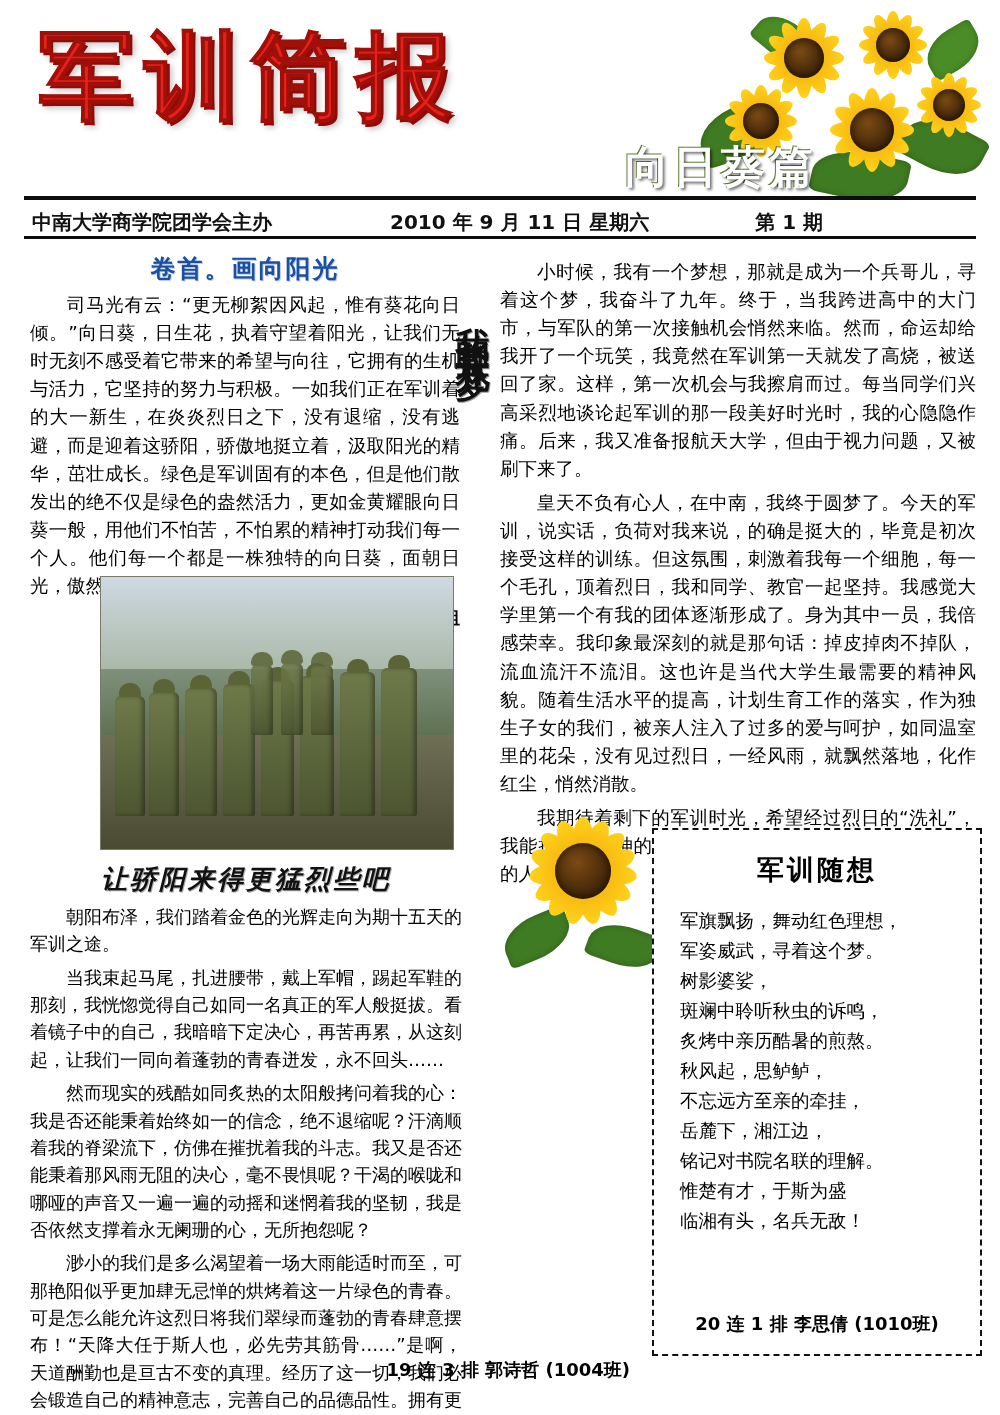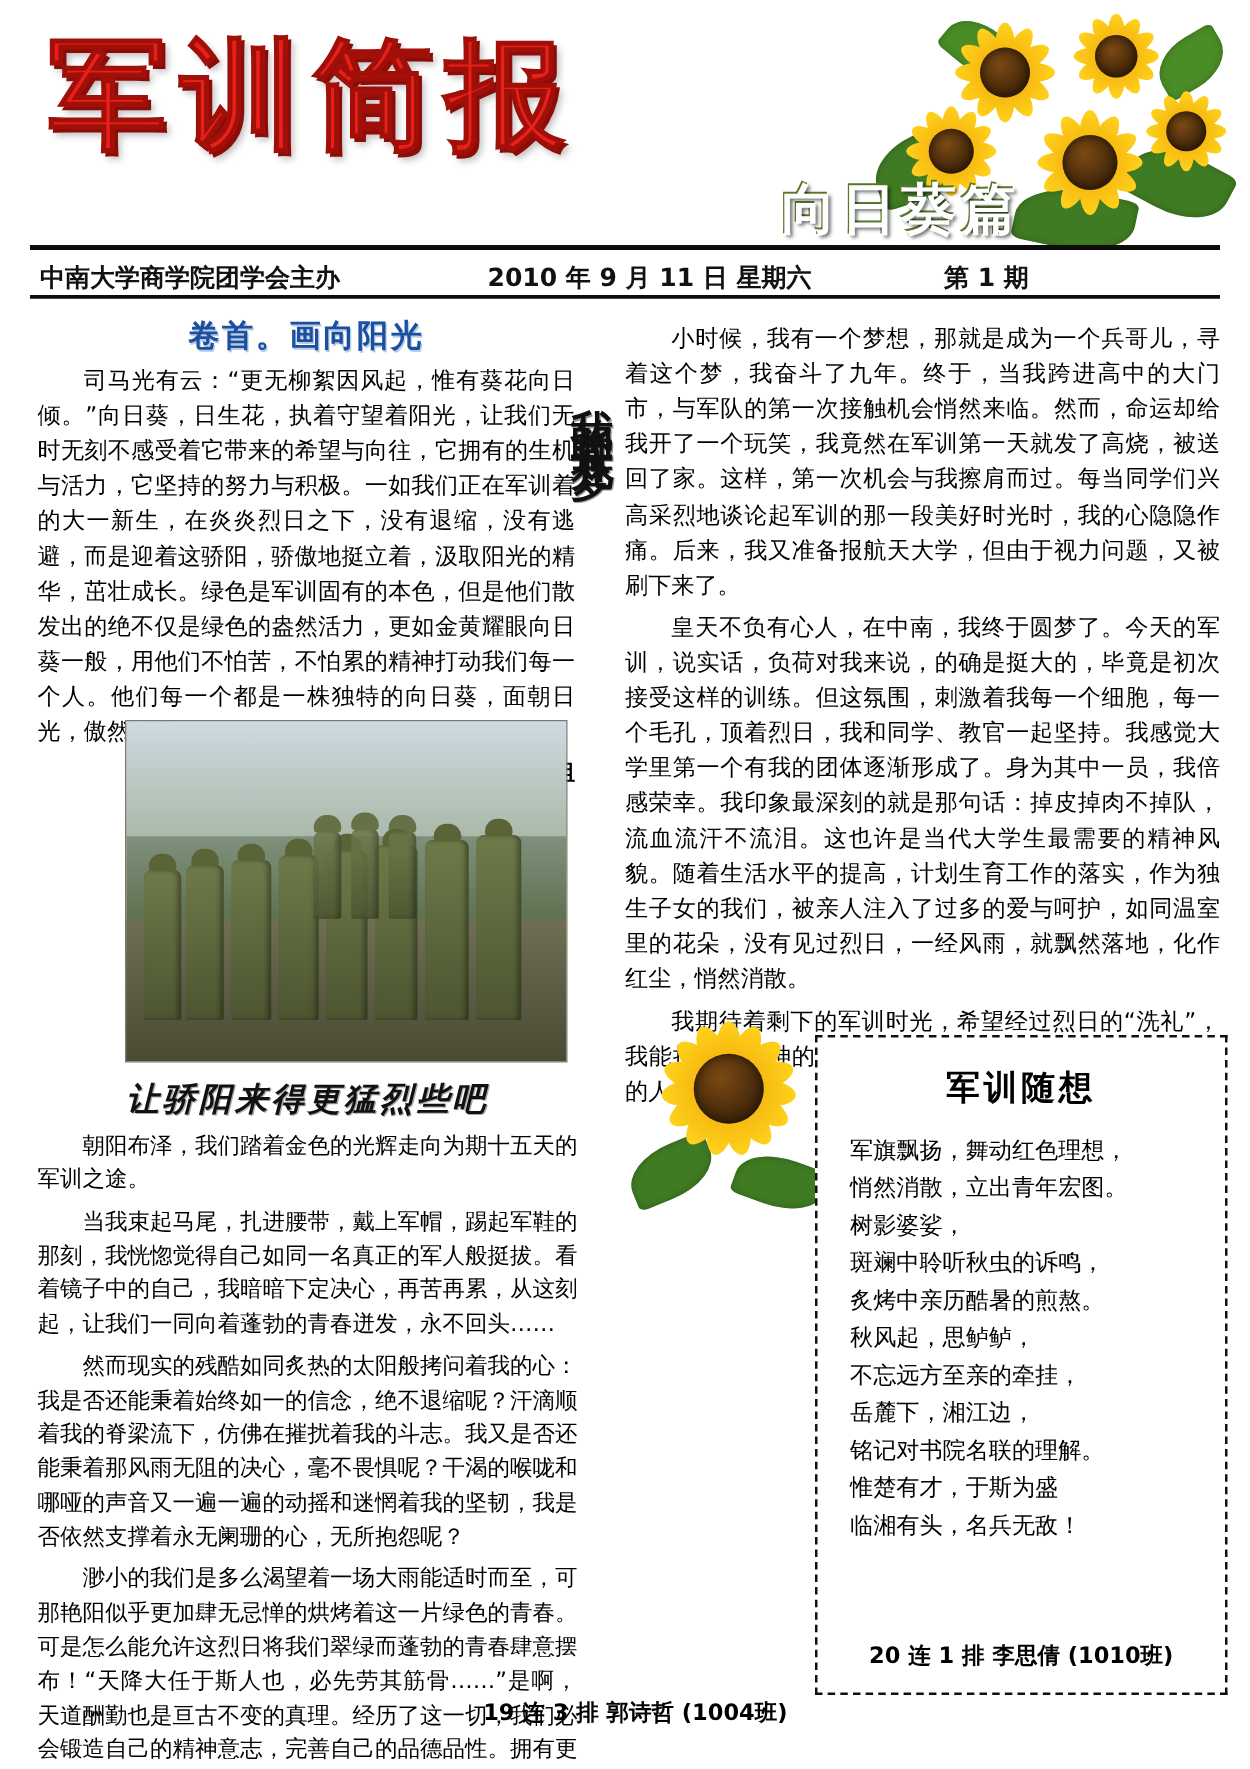--- a/index.html
+++ b/index.html
@@ -357,21 +357,21 @@
         <div class="petal" style="width:22px;height:54px;transform:translate(-50%,-100%) rotate(336deg);"></div>
       </div>
       <div class="core" style="width:56px;height:56px;"></div>
     </div>
   </div>
 
   <div class="dashbox">
     <div class="box-title">军训随想</div>
     <div class="poem">
       <div>军旗飘扬，舞动红色理想，</div>
-      <div>悄然消散，立出青年宏图。</div>
+      <div>军姿威武，寻着这个梦。</div>
       <div>树影婆娑，</div>
       <div>斑斓中聆听秋虫的诉鸣，</div>
       <div>炙烤中亲历酷暑的煎熬。</div>
       <div>秋风起，思鲈鲈，</div>
       <div>不忘远方至亲的牵挂，</div>
       <div>岳麓下，湘江边，</div>
       <div>铭记对书院名联的理解。</div>
       <div>惟楚有才，于斯为盛</div>
       <div>临湘有头，名兵无敌！</div>
     </div>

